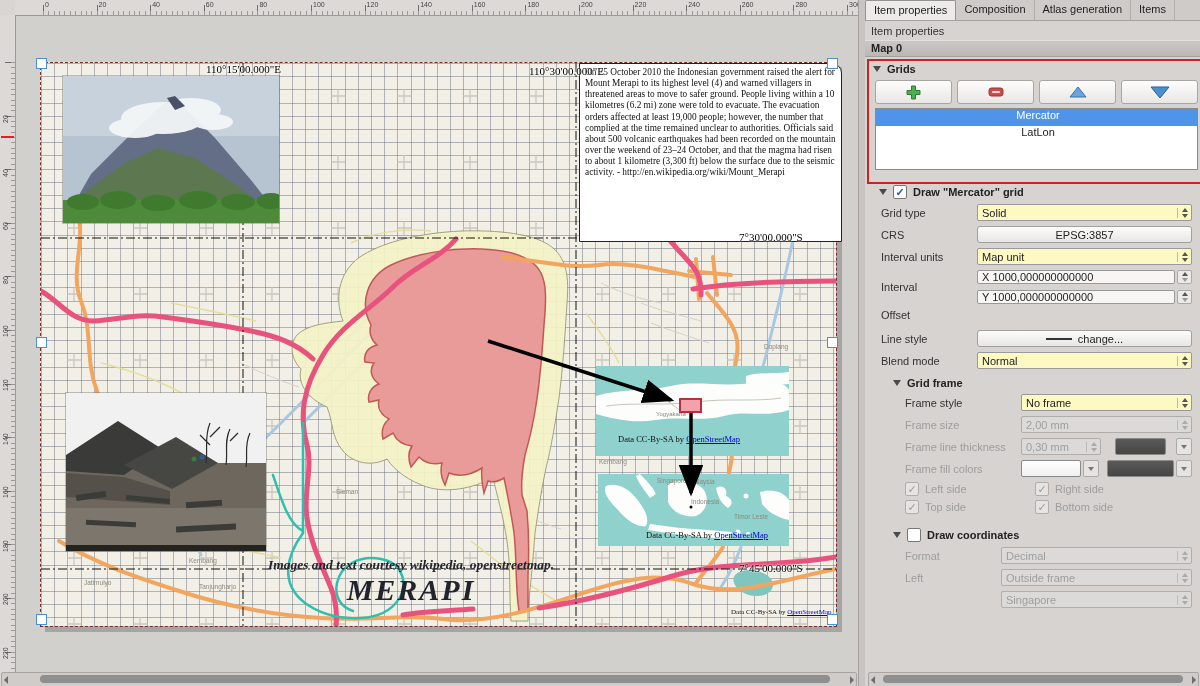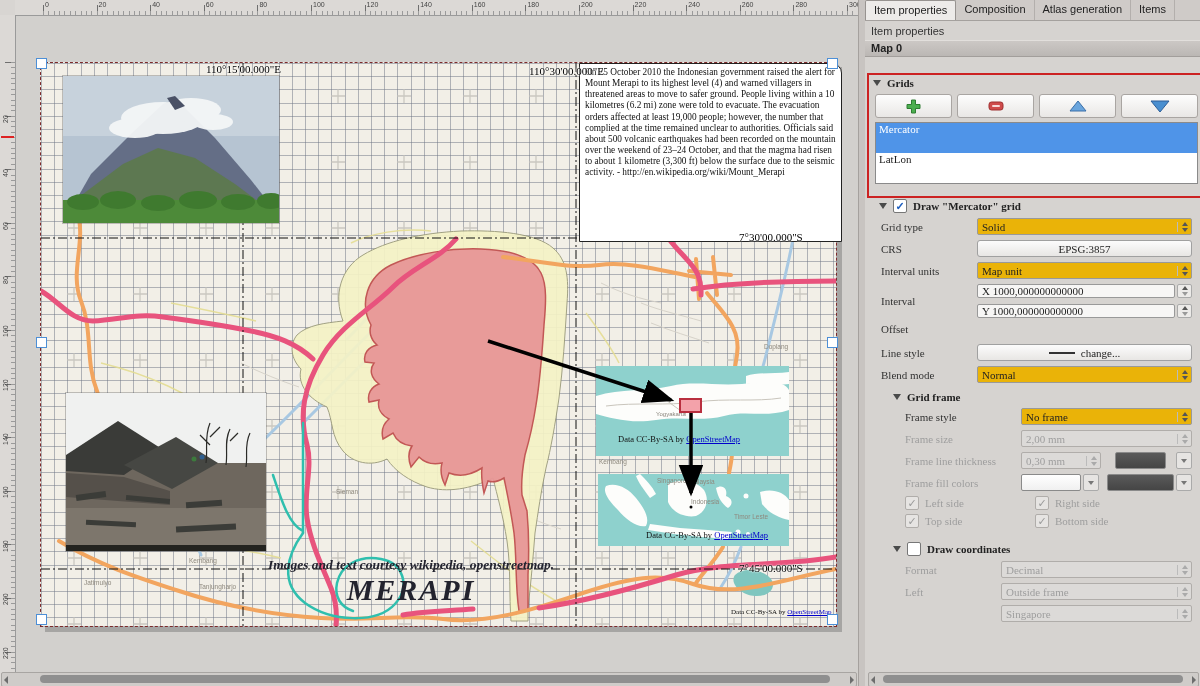--- a/index.html
+++ b/index.html
@@ -61,37 +61,37 @@
   #splitter{position:absolute;left:858px;top:0;width:7px;height:686px;background:#c8c4c1;border-left:1px solid #a5a19e;border-right:1px solid #a5a19e;}
 
   
   #panel{position:absolute;left:865px;top:0;width:335px;height:686px;background:#d6d3d0;}
   #tabbar{display:flex;height:20px;background:#cfcbc8;border-bottom:1px solid #a5a19e;}
   .tab{padding:3px 8px 2px;border-right:1px solid #b3afac;color:#222;cursor:default;}
   .tab.active{background:#edebe9;border:1px solid #979390;border-bottom:none;border-radius:2px 2px 0 0;font-weight:400;}
   #panel-title{padding:4px 6px 3px;color:#333;}
   #map-header{height:15px;line-height:15px;padding-left:6px;font-weight:700;color:#222;
     background:linear-gradient(#ccc8c5,#bbb7b4);border-top:1px solid #e2dfdc;border-bottom:1px solid #a29e9b;}
-  #panel-body{position:absolute;left:0;top:72px;width:335px;height:614px;overflow:hidden;font-family:Liberation Serif, serif;}
+  #panel-body{position:absolute;left:0;top:58px;width:335px;height:614px;overflow:hidden;}
 
   #grids-box{position:absolute;left:2px;top:1px;width:327px;height:117px;border:2px solid #cc2222;padding:2px 4px;}
   .sec-header{display:flex;align-items:center;gap:6px;font-weight:700;color:#222;}
   .tri{width:0;height:0;border-left:4px solid transparent;border-right:4px solid transparent;border-top:6px solid #4a4a4a;flex:0 0 auto;}
   .btn-row{display:flex;gap:5px;margin:5px 2px 4px 2px;}
   .gbtn{flex:1;height:22px;background:linear-gradient(#fdfdfd,#e9e7e5);border:1px solid #a9a5a2;border-radius:3px;
     display:flex;align-items:center;justify-content:center;}
   #grids-list{margin:1px 2px;height:60px;background:#fff;border:1px solid #8a8a8a;overflow:hidden;}
-  .list-row{height:30px;line-height:13px;padding-left:3px;color:#222;}
+  .list-row{height:17px;line-height:13px;padding-left:3px;color:#222;text-align:center;}
   .list-row.selected{background:#4f94e8;color:#fff;}
 
   .prow{display:flex;align-items:center;margin:5px 8px 5px 0;}
   .plbl{width:96px;padding-left:16px;color:#333;flex:0 0 auto;}
   .plbl.dis{color:#9e9e9e;}
   .ctrl{flex:1;display:flex;align-items:stretch;height:17px;}
-  .combo{flex:1;display:flex;align-items:center;background:#eab308;border:1px solid #999;border-radius:2px;}
+  .combo{flex:1;display:flex;align-items:center;background:#fef9c3;border:1px solid #999;border-radius:2px;}
   .combo .val{flex:1;padding-left:4px;color:#222;}
   .spin{width:13px;display:flex;flex-direction:column;align-items:center;justify-content:center;gap:2px;border-left:1px solid #bbb;}
   .spin i{width:0;height:0;border-left:3px solid transparent;border-right:3px solid transparent;}
   .spin .u{border-bottom:4px solid #555;}
   .spin .d{border-top:4px solid #555;}
   .pbtn{flex:1;background:linear-gradient(#fcfcfc,#e8e6e4);border:1px solid #a0a0a0;border-radius:3px;
     display:flex;align-items:center;justify-content:center;color:#222;}
   .numfield{flex:1;display:flex;align-items:center;background:#f7f6f5;border:1px solid #999;border-radius:2px;padding-left:4px;color:#222;}
   .spinout{width:13px;margin-left:2px;background:#eceae8;border:1px solid #aaa;border-radius:2px;
     display:flex;flex-direction:column;align-items:center;justify-content:center;gap:2px;}

